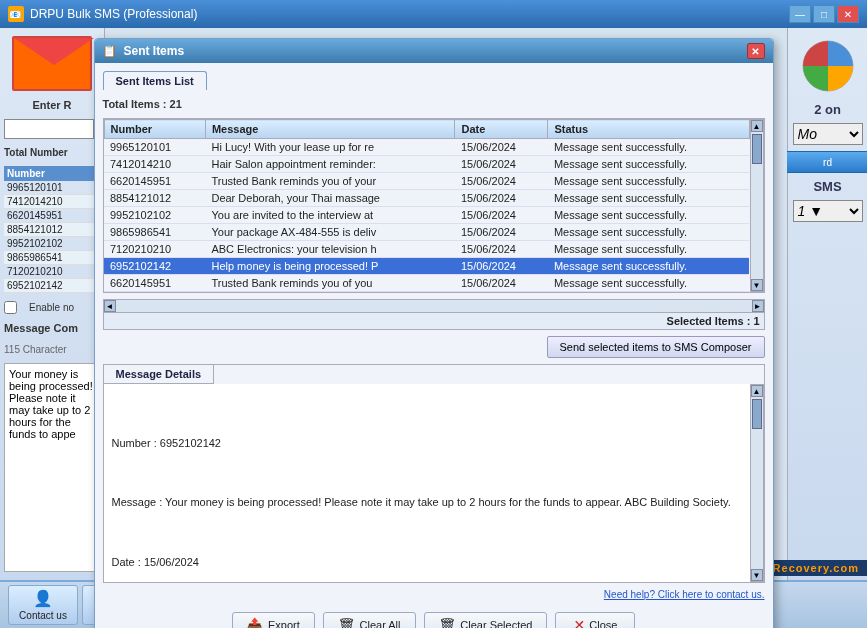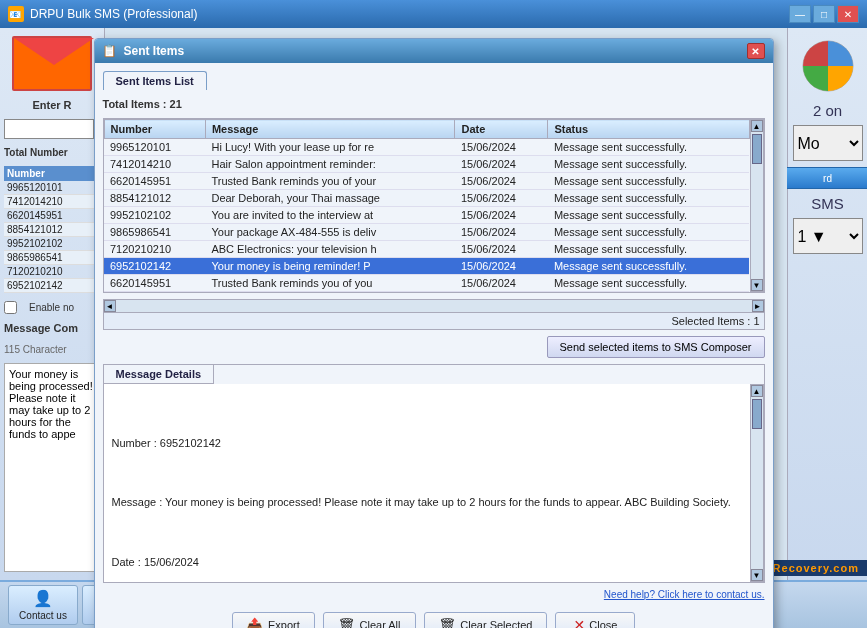--- a/index.html
+++ b/index.html
@@ -126,29 +126,29 @@
       padding: 8px 4px;
       gap: 6px;
     }
 
     .pie-chart {
       width: 60px; height: 60px;
       position: relative;
     }
 
     .sms-select {
-      width: 70px; height: 36px; font-size: 16px; border: 1px solid #888;
+      width: 70px; height: 22px; font-size: 14px; border: 1px solid #888; font-style: italic;
     }
     .sms-btn {
       width: 85px; height: 22px; background: linear-gradient(to bottom, #5aabee, #2a7acc);
       color: white; border: 1px solid #2266aa; font-size: 10px; cursor: pointer;
       border-radius: 2px;
     }
 
-    .on-label { font-size: 15px; color: #335; font-weight: normal; }
+    .on-label { font-size: 13px; color: #335; font-weight: bold; }
 
     
     .taskbar {
       height: 48px;
       background: linear-gradient(to bottom, #c5d8ee, #a8c4e0);
       border-top: 2px solid #7aabdd;
       display: flex;
       align-items: center;
       padding: 0 8px;
       gap: 4px;
@@ -242,21 +242,21 @@
       padding: 2px 6px; border-bottom: 1px solid #dde; color: #222;
       white-space: nowrap; overflow: hidden; max-width: 180px; text-overflow: ellipsis;
     }
     .msg-table tr:nth-child(even) td { background: #eef3fa; }
     .msg-table tr.selected td {
       background: #3a6fd8; color: white;
     }
 
     
     .selected-info {
-      text-align: right; font-size: 11px; font-weight: normal; color: #222; padding: 2px 4px;
+      text-align: right; font-size: 11px; font-weight: bold; color: #222; padding: 2px 4px;
       background: #e4ecf8; border: 1px solid #aab; border-top: none;
     }
 
     
     .send-composer-btn {
       display: flex; align-items: center; justify-content: center;
       background: linear-gradient(to bottom, #eef, #d0d8f0);
       border: 1px solid #99b; padding: 4px 12px;
       font-size: 11px; cursor: pointer; align-self: flex-end;
       border-radius: 2px;
@@ -494,21 +494,21 @@
                   <td style="max-width: 160px; overflow: hidden; text-overflow: ellipsis;">Message sent successfully.</td>
                 </tr>
                 <tr>
                   <td style="max-width: 90px; overflow: hidden; text-overflow: ellipsis;">7120210210</td>
                   <td style="max-width: 180px; overflow: hidden; text-overflow: ellipsis;">ABC Electronics: your television h</td>
                   <td style="max-width: 90px; overflow: hidden; text-overflow: ellipsis;">15/06/2024</td>
                   <td style="max-width: 160px; overflow: hidden; text-overflow: ellipsis;">Message sent successfully.</td>
                 </tr>
                 <tr class="selected">
                   <td style="max-width: 90px; overflow: hidden; text-overflow: ellipsis;">6952102142</td>
-                  <td style="max-width: 180px; overflow: hidden; text-overflow: ellipsis;">Your money is being reminder! P</td>
+                  <td style="max-width: 180px; overflow: hidden; text-overflow: ellipsis;">Help money is being processed! P</td>
                   <td style="max-width: 90px; overflow: hidden; text-overflow: ellipsis;">15/06/2024</td>
                   <td style="max-width: 160px; overflow: hidden; text-overflow: ellipsis;">Message sent successfully.</td>
                 </tr>
                 <tr>
                   <td style="max-width: 90px; overflow: hidden; text-overflow: ellipsis;">6620145951</td>
                   <td style="max-width: 180px; overflow: hidden; text-overflow: ellipsis;">Trusted Bank reminds you of you</td>
                   <td style="max-width: 90px; overflow: hidden; text-overflow: ellipsis;">15/06/2024</td>
                   <td style="max-width: 160px; overflow: hidden; text-overflow: ellipsis;">Message sent successfully.</td>
                 </tr>
               </tbody>

